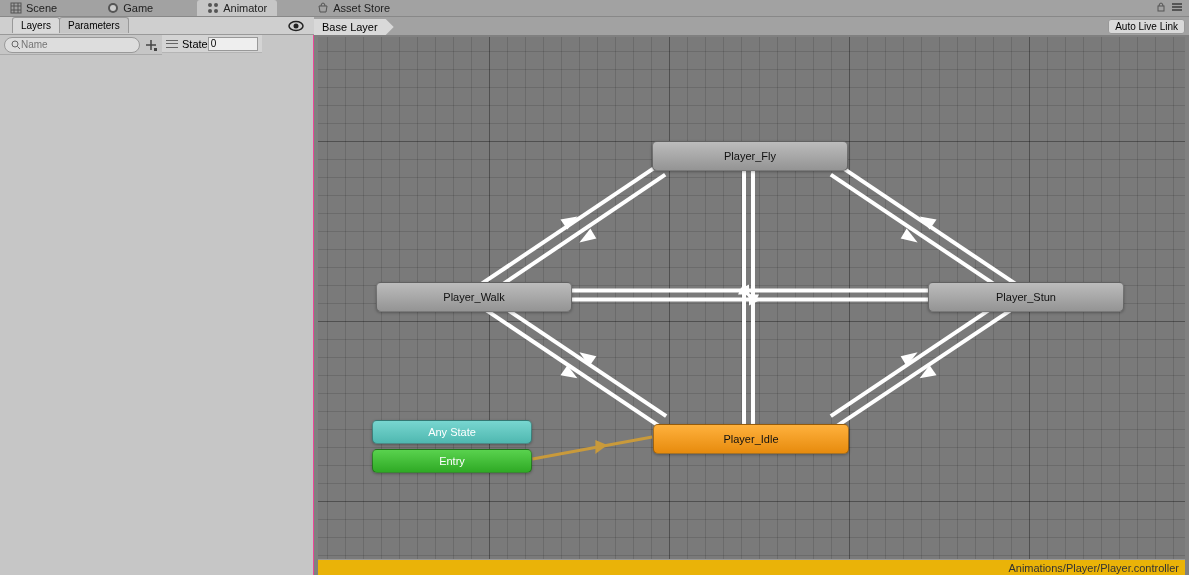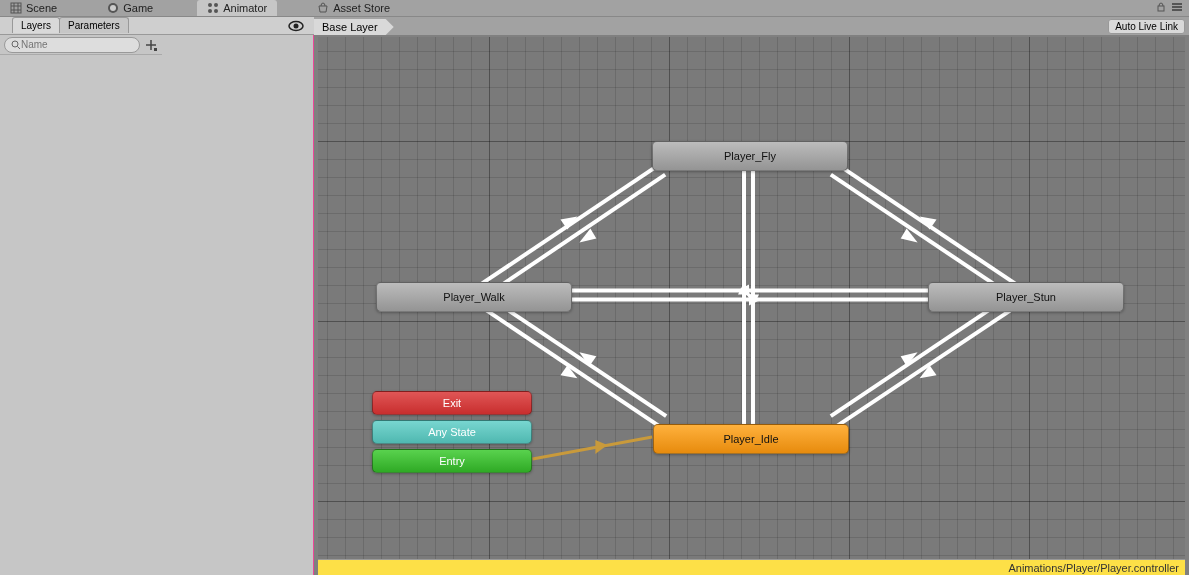--- a/index.html
+++ b/index.html
@@ -45,21 +45,21 @@
   .graph { position: absolute; left:4px; top:2px; right:4px; bottom:16px; background: #7a7a7a; overflow: hidden;}
   .grid { position: absolute; inset:0;
     background-image:
       linear-gradient(to right, rgba(0,0,0,0.12) 1px, transparent 1px),
       linear-gradient(to bottom, rgba(0,0,0,0.12) 1px, transparent 1px),
       linear-gradient(to right, rgba(0,0,0,0.25) 1px, transparent 1px),
       linear-gradient(to bottom, rgba(0,0,0,0.25) 1px, transparent 1px);
     background-size: 18px 18px, 18px 18px, 180px 180px, 180px 180px;
     background-position: -9px -76px, -9px -76px, -9px -76px, -9px -76px ;
   }
-  .status-bar { position: absolute; left:4px; right:4px; bottom:0; height:16px; background:#fde047; border-top:1px solid #999; display:flex; align-items:center; justify-content:flex-end; padding:0 6px; font-size:10px; color:#333;}
+  .status-bar { position: absolute; left:4px; right:4px; bottom:0; height:16px; background:#eab308; border-top:1px solid #999; display:flex; align-items:center; justify-content:flex-end; padding:0 6px; font-size:10px; color:#333;}
 
   
   .node { position: absolute; width: 196px; height: 30px; border-radius: 5px; display:flex; align-items:center; justify-content:center; color:#111; font-size:12px;
     background: linear-gradient(to bottom, #bcbcbc, #949494);
     border: 1px solid rgba(0,0,0,0.35);
     box-shadow: 0 1px 3px rgba(0,0,0,0.3);
   }
   .node.orange { background: linear-gradient(to bottom, #ffb13d, #e78b0d); }
   .node.small { width: 160px; height: 24px; font-size: 11px; color:#fff; }
   .node.red   { background: linear-gradient(to bottom, #e05656, #c82e2e); }
@@ -160,20 +160,29 @@
         <input type="text" placeholder="Name" style="">
       </div>
       <span class="add-icon">
         <svg viewBox="0 0 14 14">
             <line x1="7" y1="2" x2="7" y2="12" stroke="#444" stroke-width="1.5"></line>
             <line x1="2" y1="7" x2="12" y2="7" stroke="#444" stroke-width="1.5"></line>
             <rect x="10" y="10" width="3" height="3" fill="#444"></rect>
           </svg>
       </span>
     </div>
+    <div class="param-row">
+      <span class="drag-handle">
+          <span></span>
+          <span></span>
+          <span></span>
+        </span>
+      <span class="param-name">State</span>
+      <span class="param-value"><input value="0" style=""></span>
+    </div>
   </div>
 
   <div class="graph-wrap">
     <div class="graph">
       <div class="grid"></div>
 
       <svg class="transitions" viewBox="0 0 869 522" preserveAspectRatio="none">
         <defs>
           <marker id="arw" viewBox="0 0 10 10" refX="5" refY="5" markerWidth="6" markerHeight="6" orient="auto">
             <path d="M0 0 L10 5 L0 10 Z" fill="#fff"></path>
@@ -227,23 +236,20 @@
       <div class="node" style="left:334px; top:104px;">
         <span>Player_Fly</span>
       </div>
       <div class="node" style="left:610px; top:245px;">
         <span>Player_Stun</span>
       </div>
       <div class="node orange" style="left:335px; top:387px;">
         <span>Player_Idle</span>
       </div>
 
-      <div class="node small red" style="left:54px; top:354px;">
-        <span>Exit</span>
-      </div>
       <div class="node small teal" style="left:54px; top:383px;">
         <span>Any State</span>
       </div>
       <div class="node small green" style="left:54px; top:412px;">
         <span>Entry</span>
       </div>
     </div>
     <div class="status-bar">
       <span>Animations/Player/Player.controller</span>
     </div>

